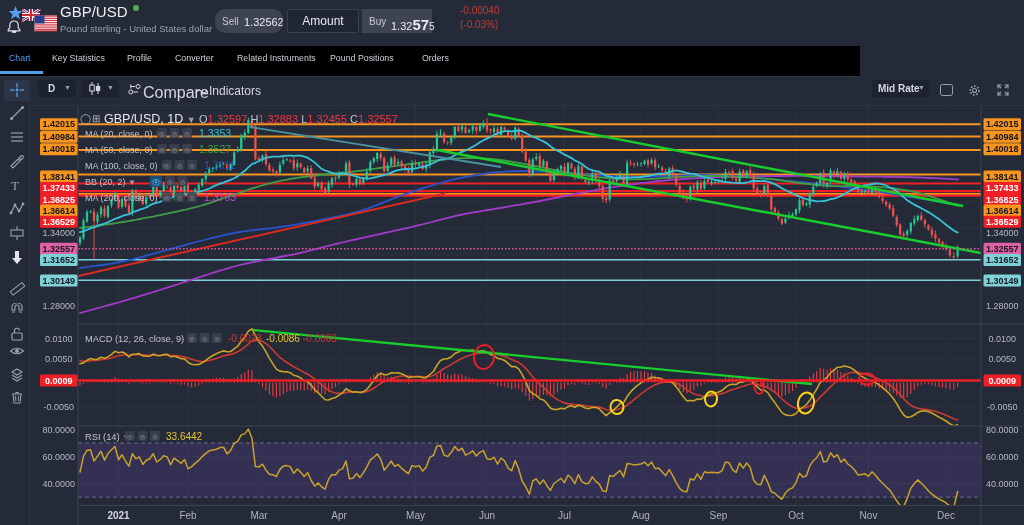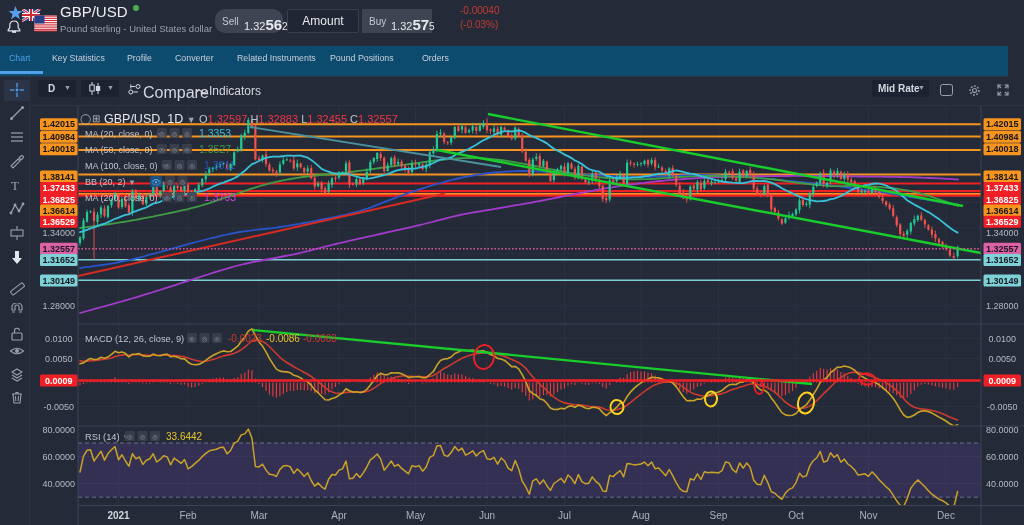--- a/index.html
+++ b/index.html
@@ -32,33 +32,33 @@
           <line x1="12.5" y1="21.9" x2="35" y2="21.9"></line>
     </g>
     <rect x="12.5" y="6.5" width="10" height="8" fill="#26408c"></rect>
       </g>
   </svg>
   <div class="abs" style="left:60px;top:3px;font-size:15px;font-weight:normal;color:#eceef2">GBP/USD</div>
   <div class="abs" style="left:133px;top:5px;width:6px;height:6px;border-radius:50%;background:#4caf50"></div>
   <div class="abs" style="left:60px;top:23px;font-size:9.5px;color:#9aa0ae">Pound sterling - United States dollar</div>
   <div class="abs" style="left:215px;top:9px;width:68px;height:24px;background:#3f4452;border-radius:10px;color:#e8eaee">
      <span class="abs" style="left:7px;top:7px;font-size:10px;color:#c6cad2">Sell</span>
-     <span class="abs" style="left:29px;top:6.5px;font-size:11px">1.32<span style="font-size:15px;font-weight:bold">56</span><span style="font-size:10px">2</span></span>
+     <span class="abs" style="left:29px;top:6.5px;font-size:11px">1.32<span style="font-size:11px;font-weight:normal">56</span><span style="font-size:10px">2</span></span>
   </div>
   <div class="abs" style="left:287px;top:9px;width:72px;height:24px;border:1px solid #3a3f4e;border-radius:2px;background:#212634">
      <div style="text-align:center;margin-top:4px;font-size:12px;color:#e8eaee">Amount</div>
   </div>
   <div class="abs" style="left:362px;top:9px;width:70px;height:24px;background:#3f4452;border-radius:0;color:#e8eaee">
      <span class="abs" style="left:7px;top:7px;font-size:10px;color:#c6cad2">Buy</span>
      <span class="abs" style="left:29px;top:6.5px;font-size:11px">1.32<span style="font-size:15px;font-weight:bold">57</span><span style="font-size:10px">5</span></span>
   </div>
   <div class="abs" style="left:460px;top:4px;font-size:10px;color:#c23b33;line-height:14px">-0.00040<br>(-0.03%)</div>
 </div>
 
-<div class="abs" style="left:0;top:46px;width:1008px;height:31px;background:#0c4a6e;border-bottom:1px solid #2e3342">
+<div class="abs" style="left:0;top:46px;width:860px;height:31px;background:#000000;border-bottom:1px solid #2e3342">
   <span class="abs" style="left:9px;top:7px;font-size:8.8px;color:#4f9fea">Chart</span>
   <div class="abs" style="left:0px;top:25px;width:43px;height:2.5px;background:#4f9fea"></div>
   <span class="abs" style="left:52px;top:7px;font-size:8.8px;color:#cdd1da">Key Statistics</span>
   <span class="abs" style="left:127px;top:7px;font-size:8.8px;color:#cdd1da">Profile</span>
   <span class="abs" style="left:175px;top:7px;font-size:8.8px;color:#cdd1da">Converter</span>
   <span class="abs" style="left:237px;top:7px;font-size:8.8px;color:#cdd1da">Related Instruments</span>
   <span class="abs" style="left:330px;top:7px;font-size:8.8px;color:#cdd1da">Pound Positions</span>
   <span class="abs" style="left:422px;top:7px;font-size:8.8px;color:#cdd1da">Orders</span>
 </div>
 

